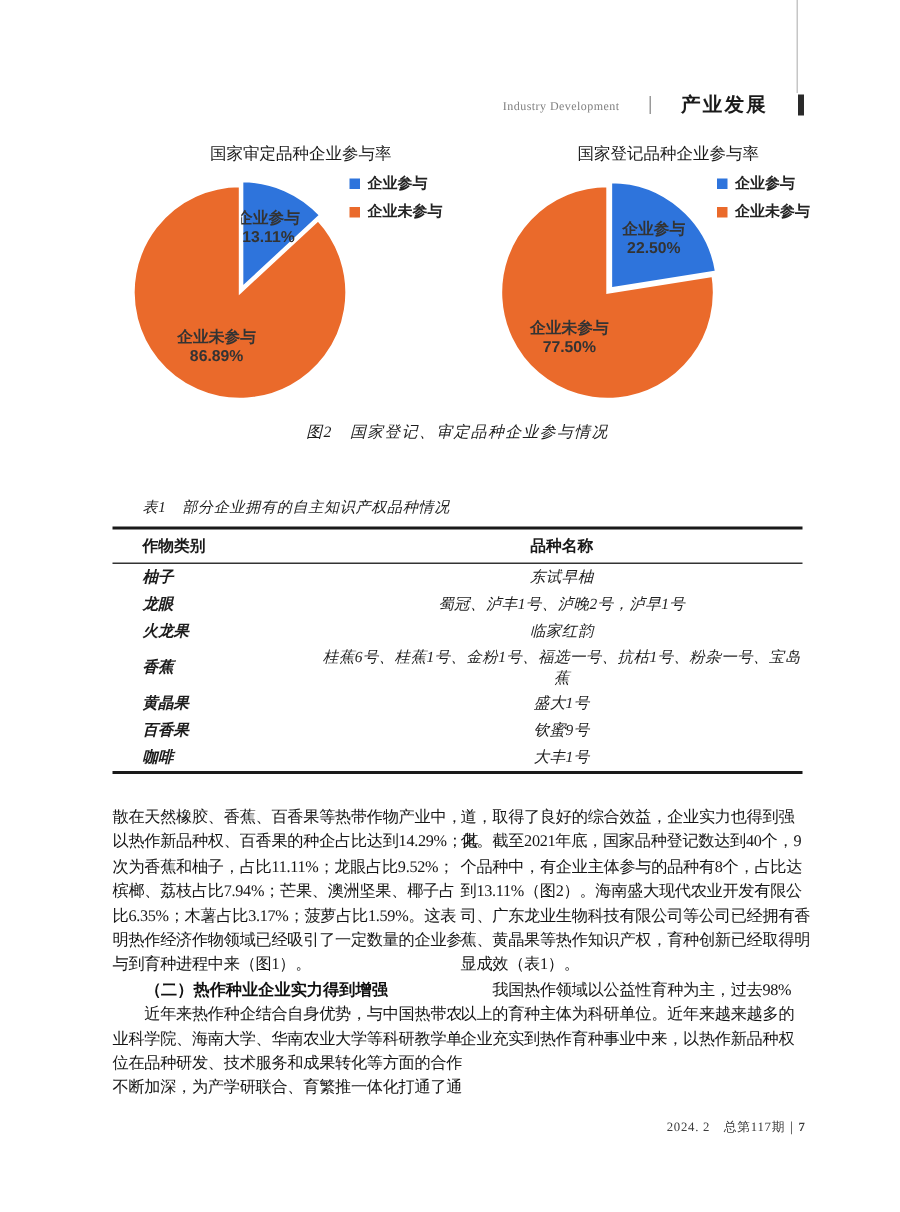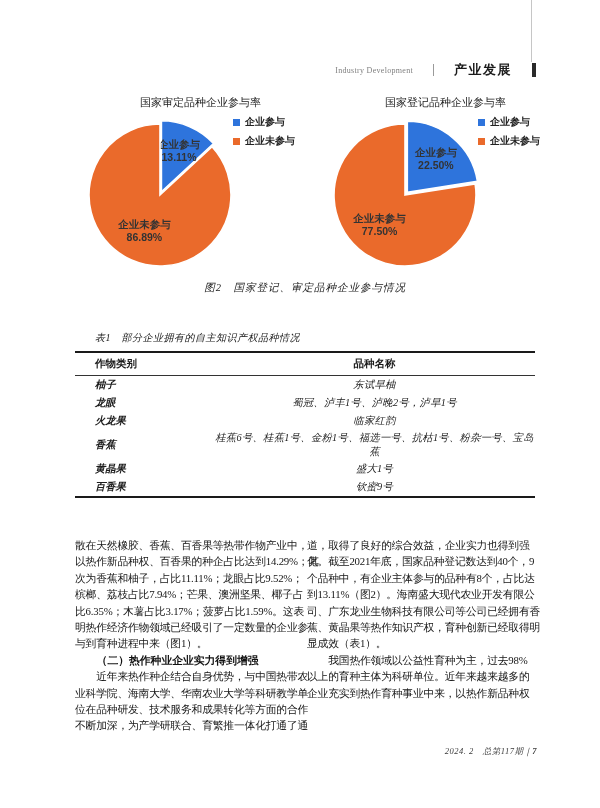--- a/index.html
+++ b/index.html
@@ -45,21 +45,21 @@
   table.varieties td.c2{font-style:italic;font-family:"Liberation Serif",serif;letter-spacing:.3px;}
   
   .textcol{position:absolute;top:537px;width:233px;font-family:"Liberation Serif",serif;
     font-size:10.8px;line-height:16.4px;color:#151515;letter-spacing:-0.2px;}
   #col-left{left:75px;} #col-right{left:307px;}
   .textcol .line{white-space:nowrap;height:16.4px;}
   .textcol .block.heading .line{font-family:"Liberation Sans",sans-serif;font-weight:bold;
     letter-spacing:0;color:#111;}
   
   .footer{position:absolute;top:746px;left:75px;width:462px;text-align:right;
-    font-size:8.5px;color:#3a3a3a;font-family:"Liberation Serif",serif;letter-spacing:.5px;font-style:italic;}
+    font-size:8.5px;color:#3a3a3a;font-family:"Liberation Serif",serif;letter-spacing:.5px;}
   .footer .pg{font-weight:bold;}
 </style>
 </head>
 <body>
 
 <div class="page">
 
   <div class="vrule"></div>
   <div class="header">
     <span class="hdr-en">Industry Development</span>
@@ -135,20 +135,24 @@
           <td class="c2">桂蕉6号、桂蕉1号、金粉1号、福选一号、抗枯1号、粉杂一号、宝岛蕉</td>
         </tr>
         <tr>
           <td class="c1">黄晶果</td>
           <td class="c2">盛大1号</td>
         </tr>
         <tr>
           <td class="c1">百香果</td>
           <td class="c2">钦蜜9号</td>
         </tr>
+        <tr>
+          <td class="c1">咖啡</td>
+          <td class="c2">大丰1号</td>
+        </tr>
       </tbody>
   </table>
 
   <div class="textcol" id="col-left">
       <div class="block body">
         <div class="line">散在天然橡胶、香蕉、百香果等热带作物产业中，</div>
         <div class="line">以热作新品种权、百香果的种企占比达到14.29%；其</div>
         <div class="line">次为香蕉和柚子，占比11.11%；龙眼占比9.52%；</div>
         <div class="line">槟榔、荔枝占比7.94%；芒果、澳洲坚果、椰子占</div>
         <div class="line">比6.35%；木薯占比3.17%；菠萝占比1.59%。这表</div>

